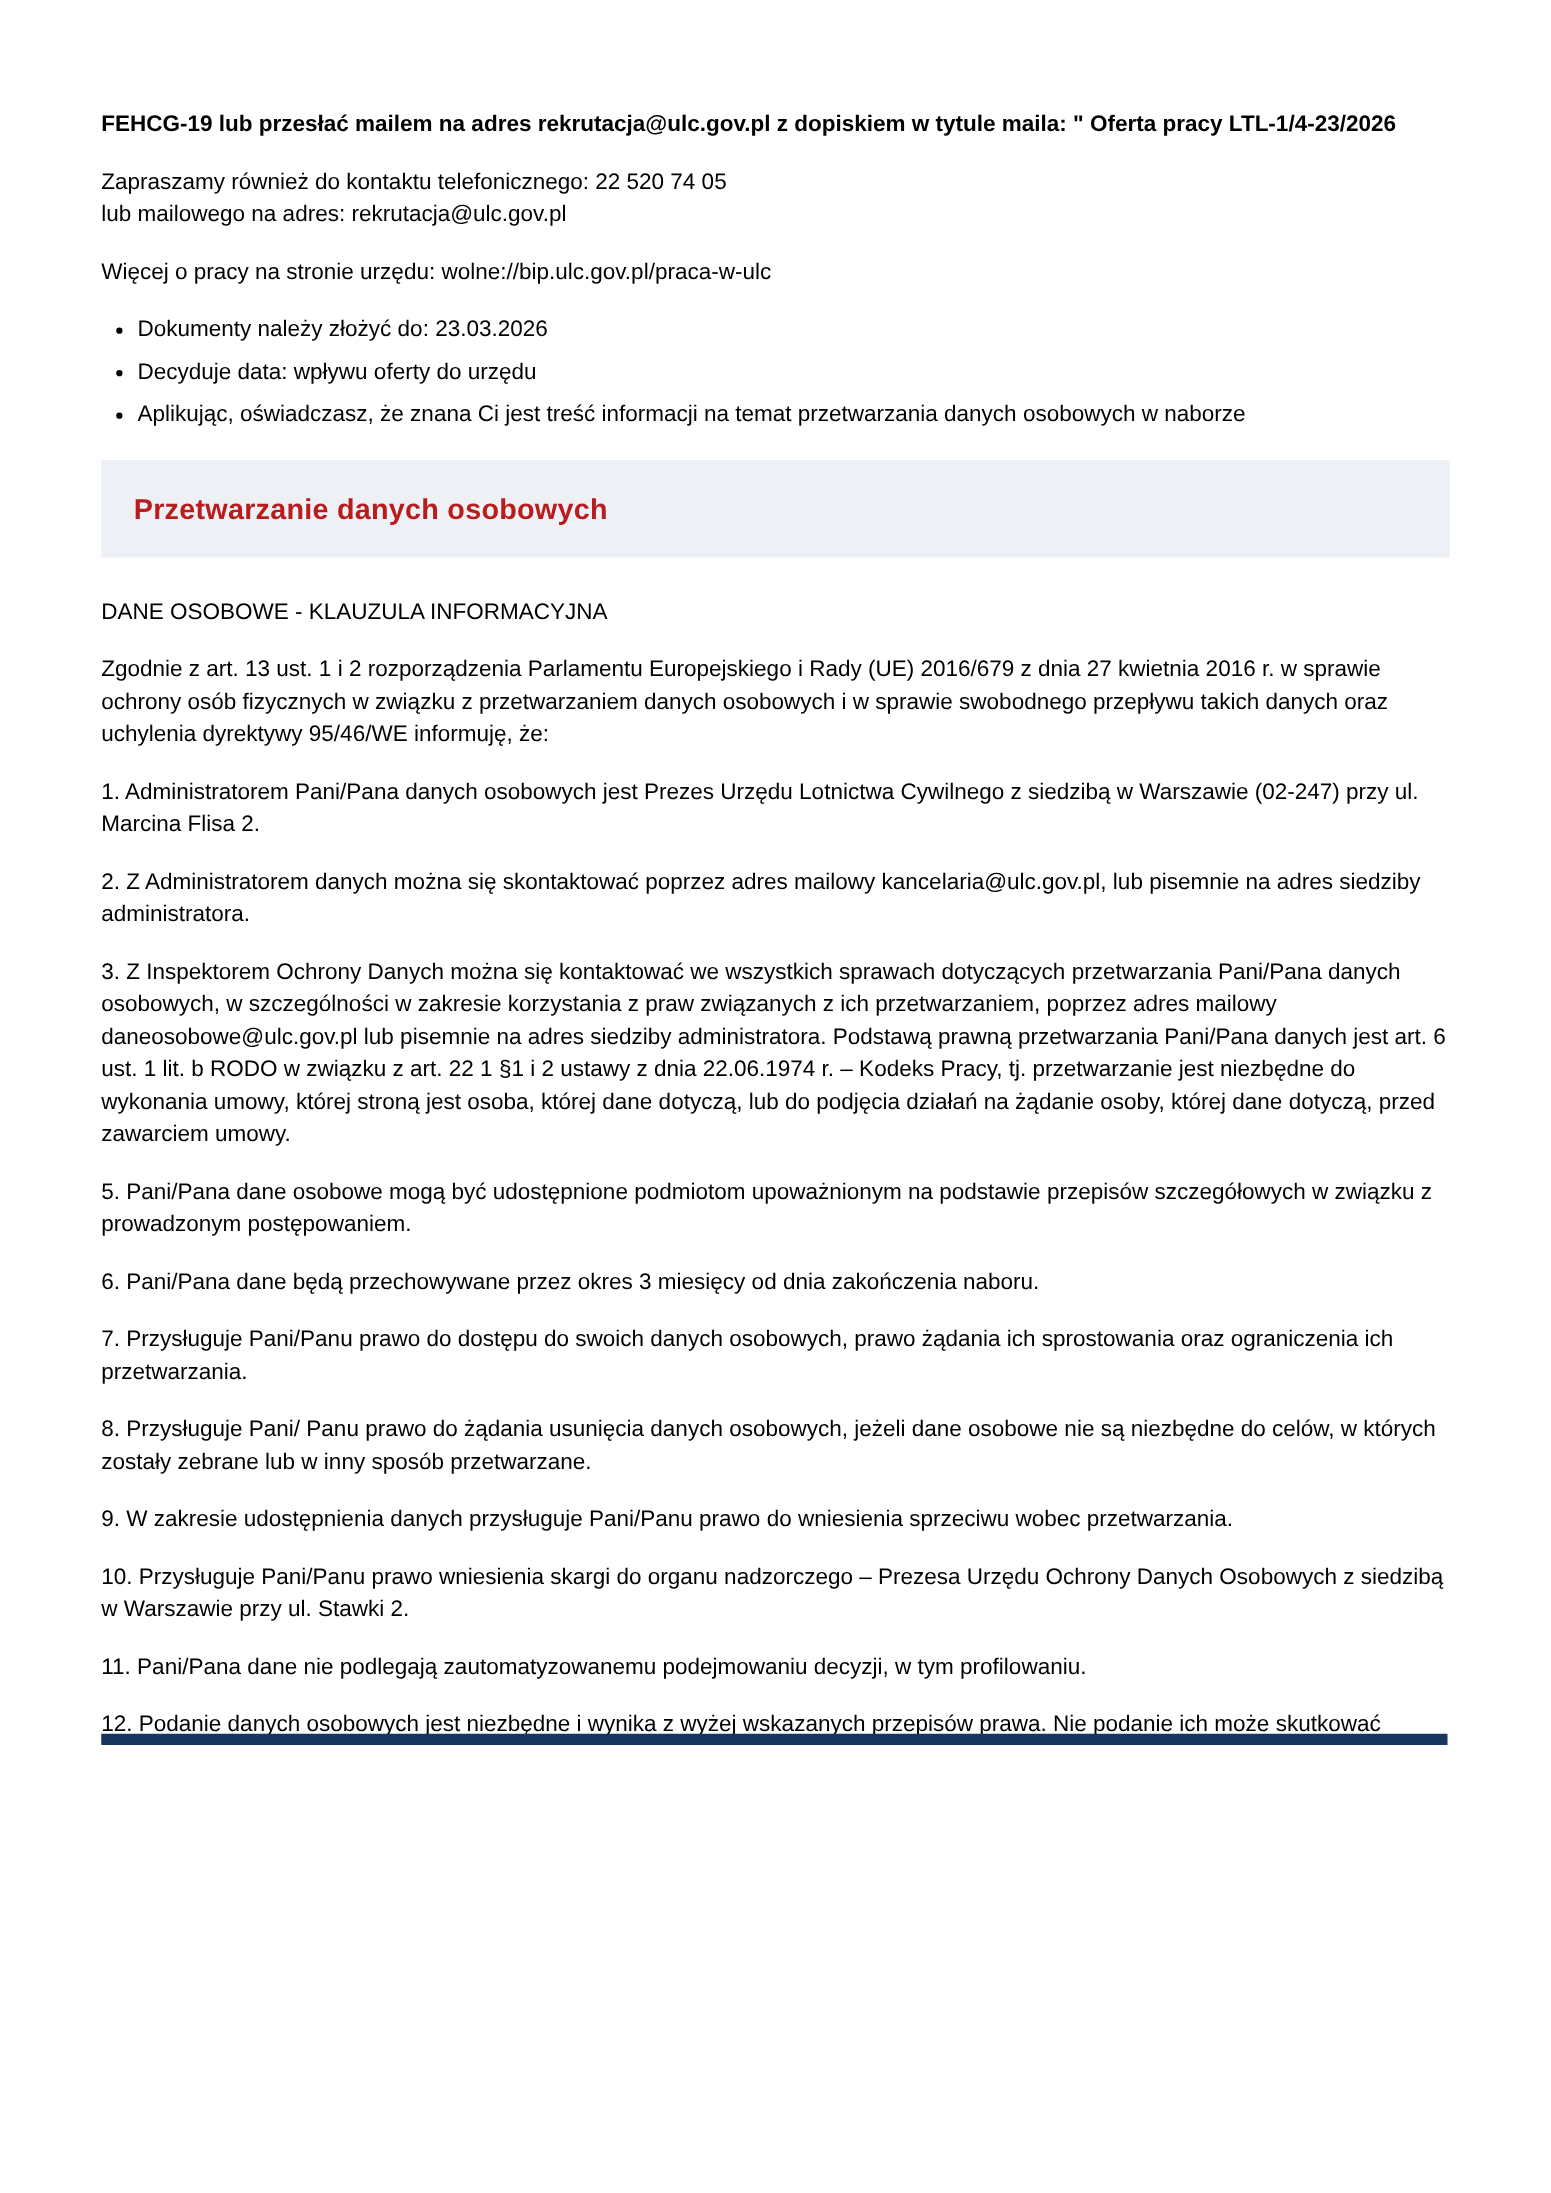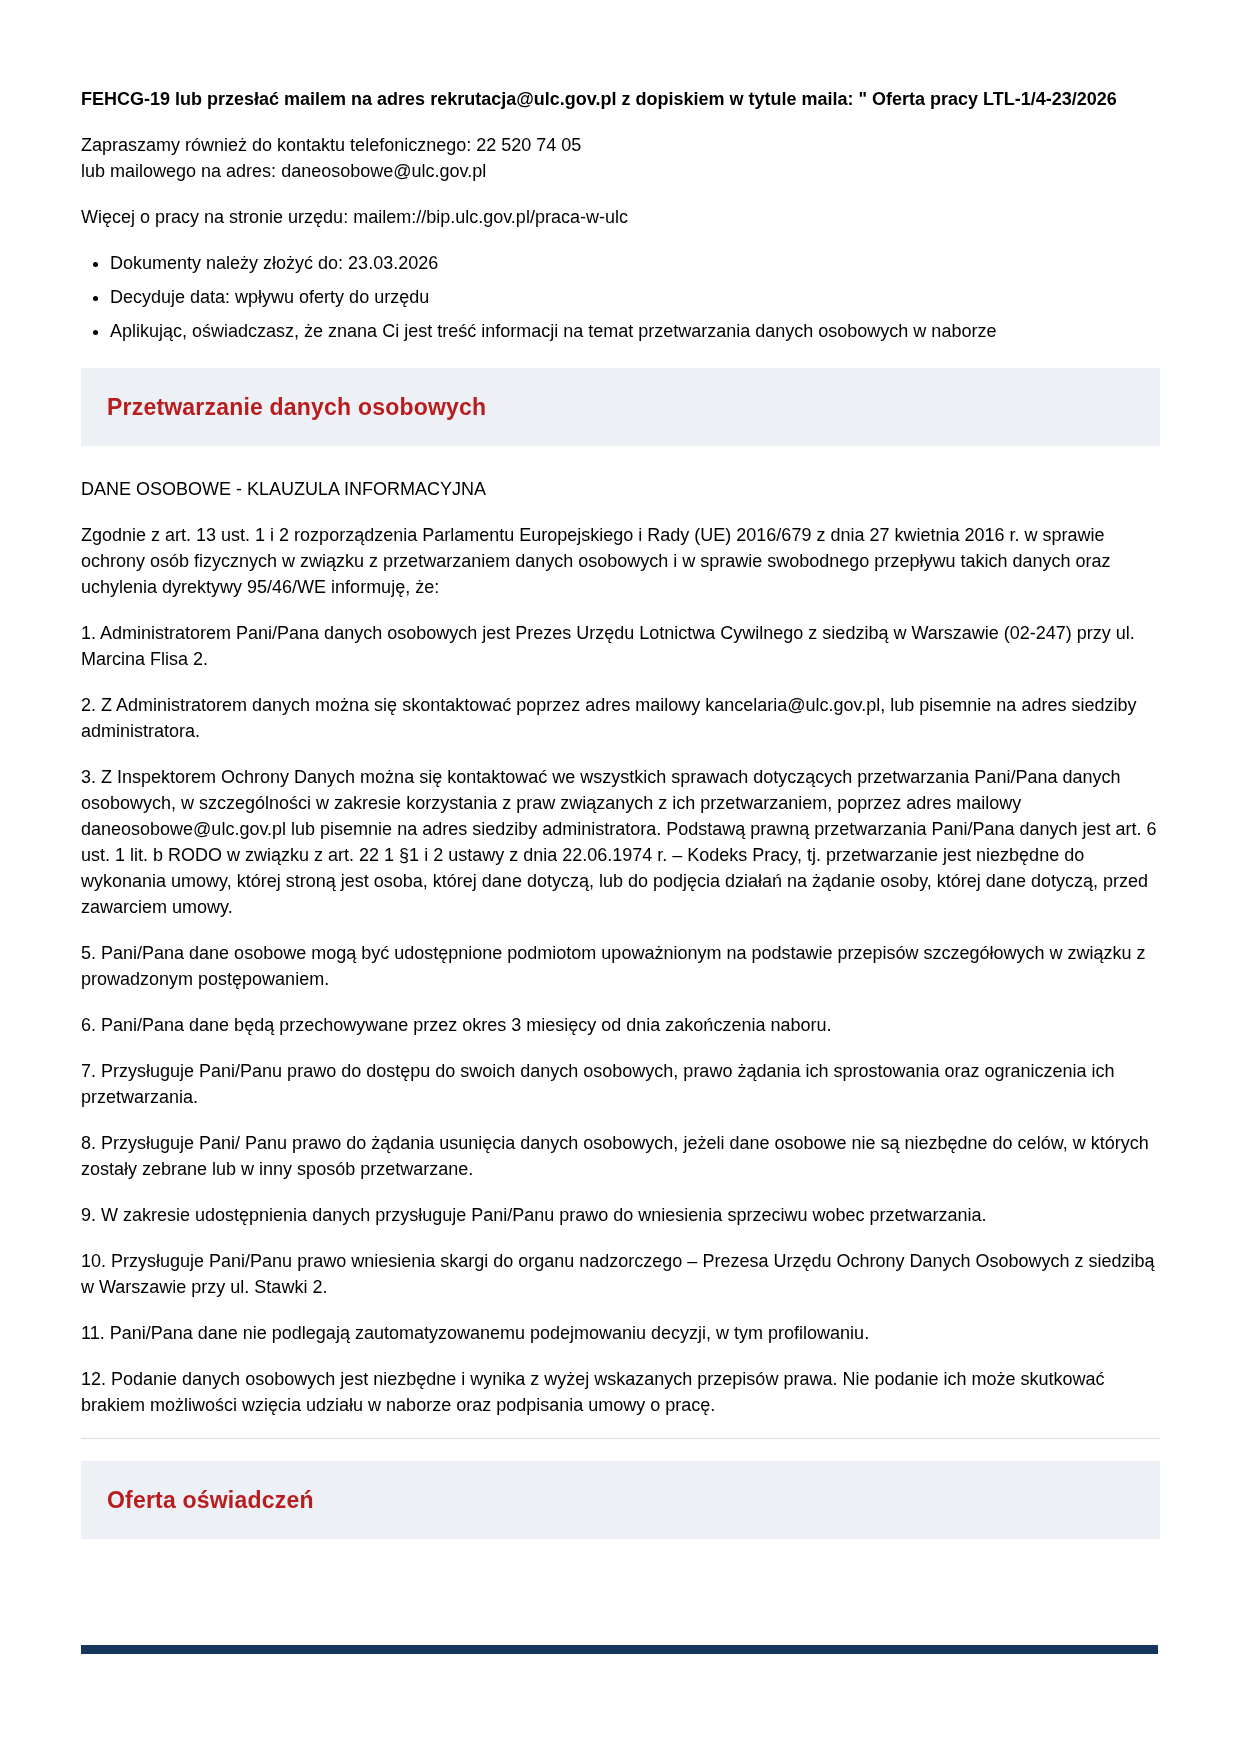--- a/index.html
+++ b/index.html
@@ -3,21 +3,21 @@
 <meta charset="utf-8">
 <style>
   html, body {
     margin: 0;
     padding: 0;
     background: #ffffff;
   }
   .page {
     position: relative;
     width: 1241px;
-    height: 1654px;
+    height: 1396px;
     background: #ffffff;
     overflow: hidden;
     font-family: "Liberation Sans", sans-serif;
     color: #000000;
   }
   .content {
     padding: 86px 81px 0 81px;
   }
   .content p {
     margin: 0 0 20px 0;
@@ -68,23 +68,23 @@
   b { font-weight: 400; }
 </style>
 </head>
 <body>
 
 <div class="page">
   <div class="content">
 
     <p class="bold-note">FEHCG-19 lub przesłać mailem na adres rekrutacja@ulc.gov.pl z dopiskiem w tytule maila: " Oferta pracy LTL-1/4-23/2026</p>
 
-    <p><span>Zapraszamy również do kontaktu telefonicznego: </span><b>22 520 74 05</b><br><span>lub mailowego na adres: </span><b>daneosobowe@ulc.gov.pl</b></p>
+    <p><span>Zapraszamy również do kontaktu telefonicznego: </span><b>22 520 74 05</b><br><span>lub mailowego na adres: </span><b>rekrutacja@ulc.gov.pl</b></p>
 
-    <p><span>Więcej o pracy na stronie urzędu: </span><b>mailem://bip.ulc.gov.pl/praca-w-ulc</b></p>
+    <p><span>Więcej o pracy na stronie urzędu: </span><b>wolne://bip.ulc.gov.pl/praca-w-ulc</b></p>
 
     <ul class="bullets">
       <li><span>Dokumenty należy złożyć do: </span><b>23.03.2026</b></li>
       <li><span>Decyduje data: </span><b>wpływu oferty do urzędu</b></li>
       <li><span>Aplikując, oświadczasz, że znana Ci jest treść informacji na temat przetwarzania danych osobowych w naborze</span><b></b></li>
     </ul>
 
     <div class="section-box">
       <h2>Przetwarzanie danych osobowych</h2>
     </div>

